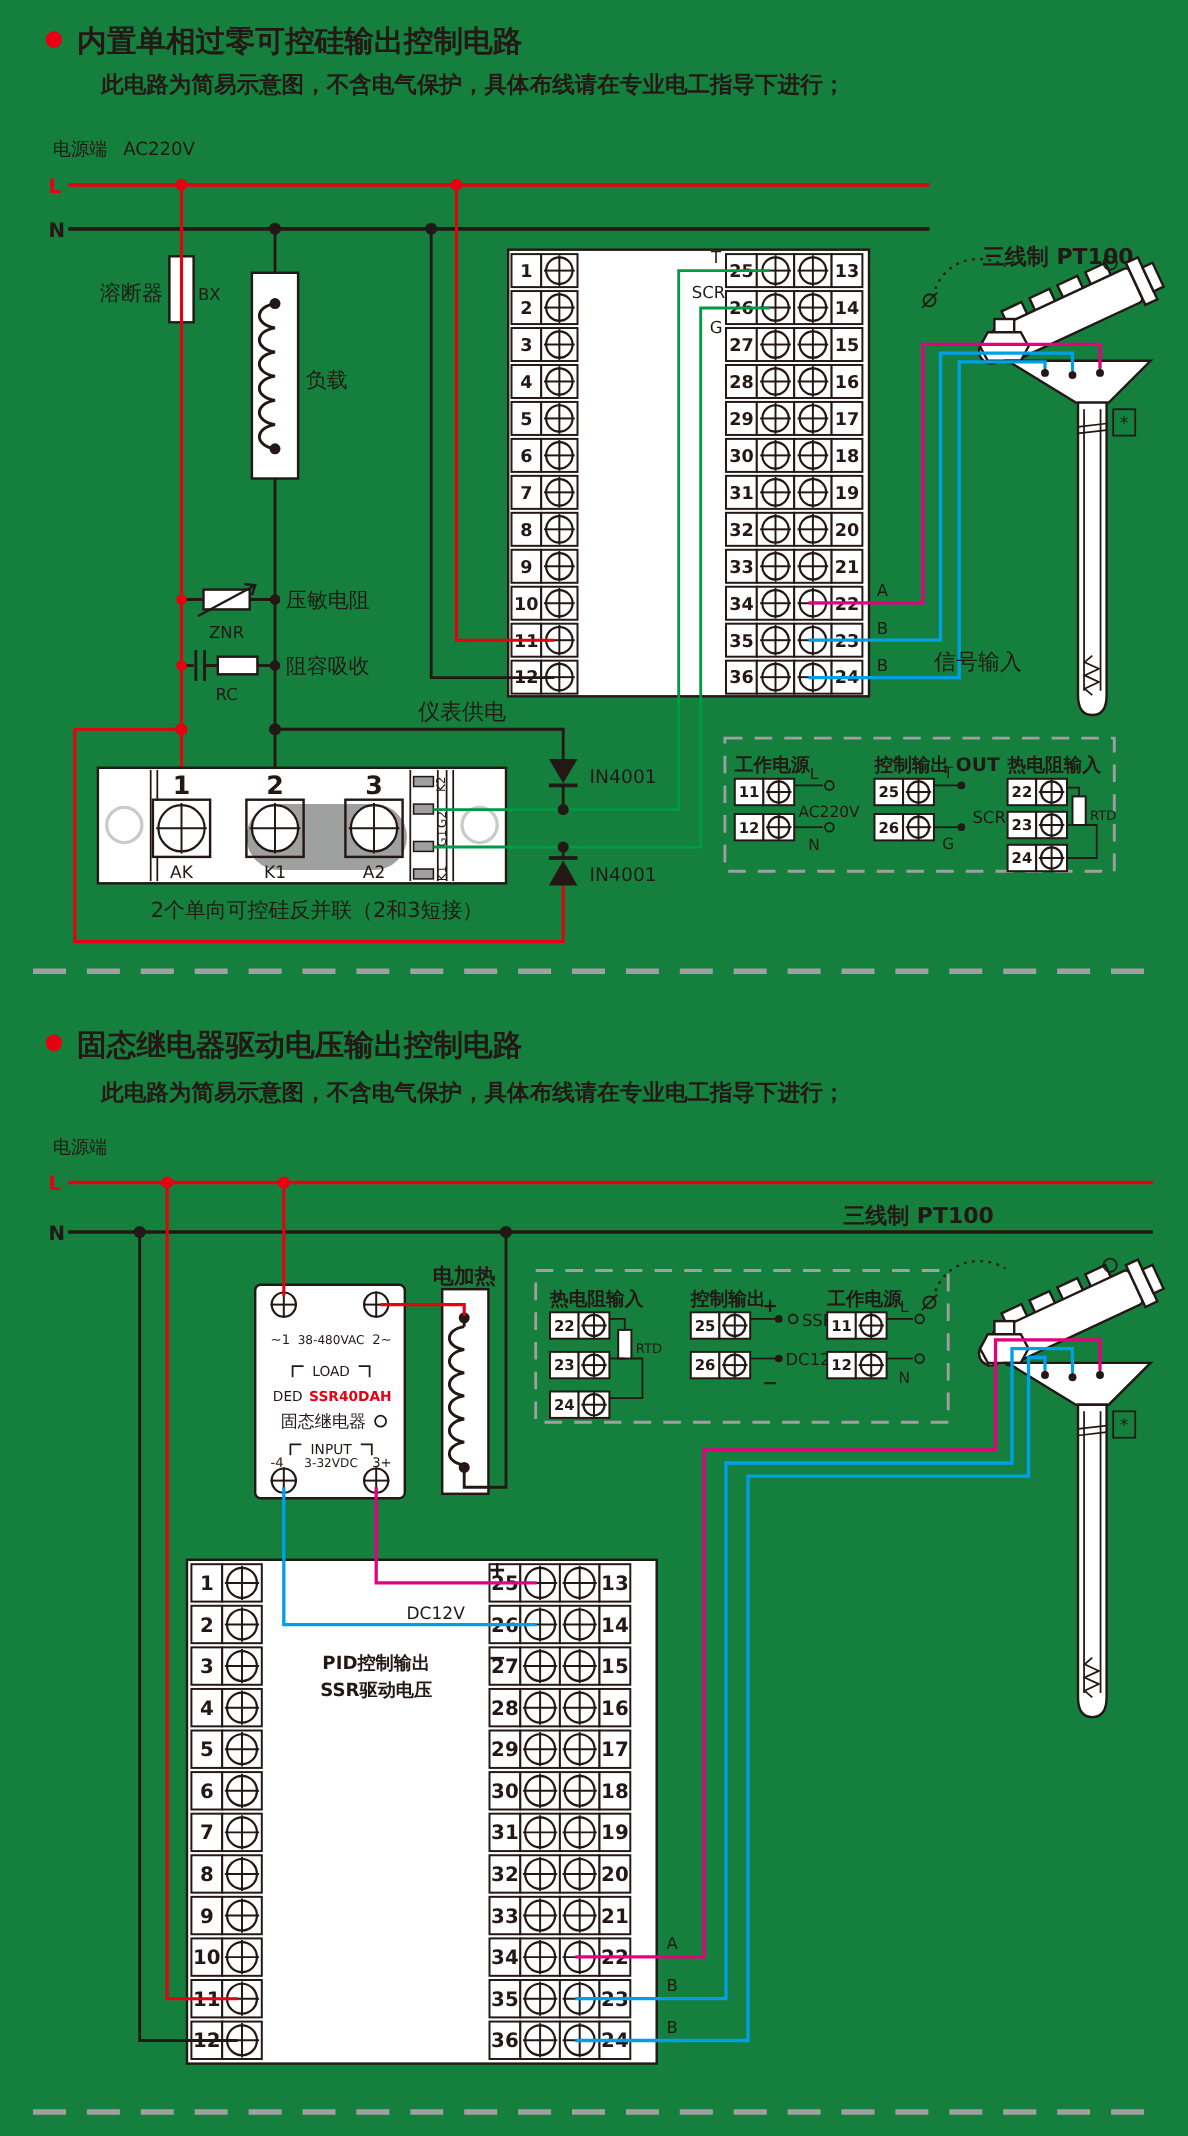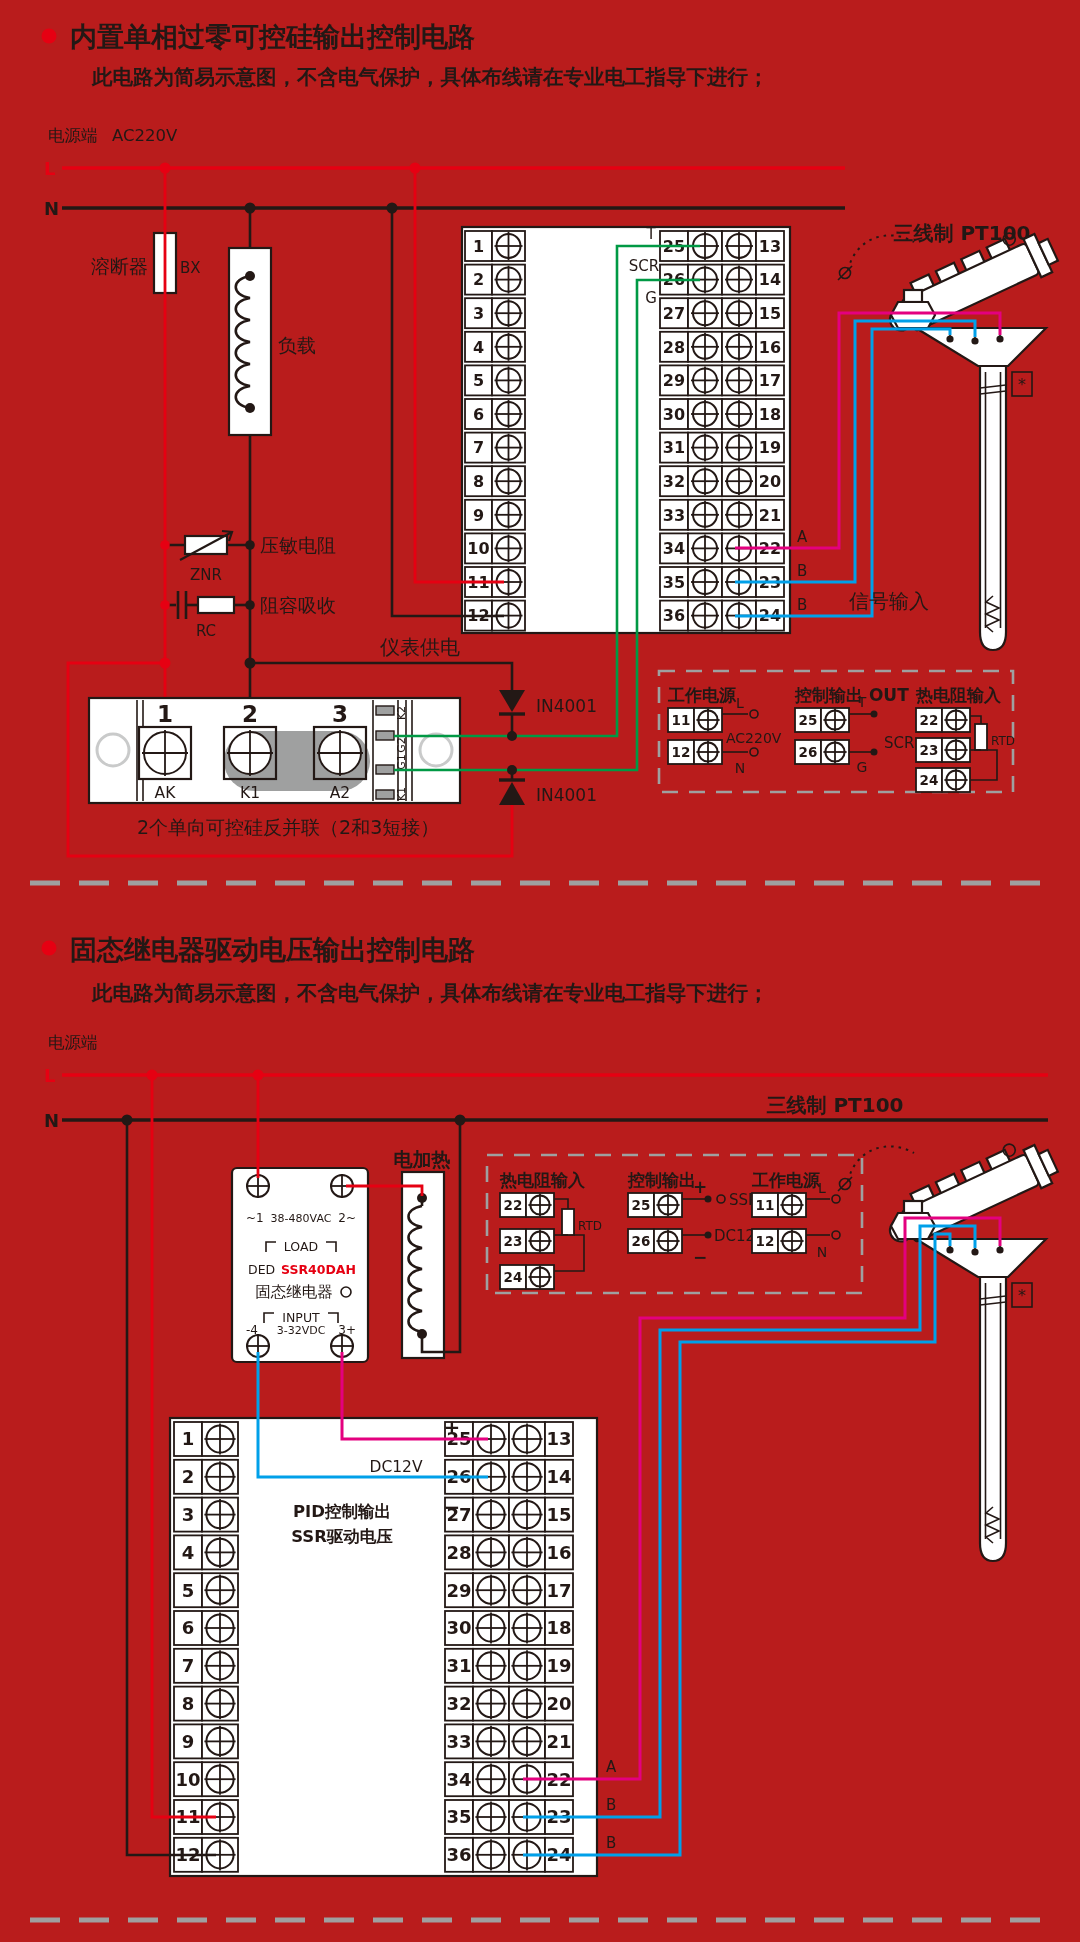--- a/index.html
+++ b/index.html
@@ -1,16 +1,16 @@
 <!DOCTYPE html>
 <html><head>
 <meta charset="utf-8">
 <style>
   html,body{margin:0;padding:0;background:#fff;}
-  .page{position:relative;width:1080px;height:1942px;background:#b91c1c;overflow:hidden;}
+  .page{position:relative;width:1080px;height:1942px;background:#15803d;overflow:hidden;}
   svg{display:block;}
   text{font-family:"DejaVu Sans","Liberation Sans",sans-serif;fill:#231815;}
   .bold{font-weight:bold;}
   .red-t{fill:#e60012;}
   .w-dark{stroke:#231815;stroke-width:2.6;fill:none;}
   .w-red{stroke:#e60012;stroke-width:2.8;fill:none;}
   .w-green{stroke:#009944;stroke-width:2.6;fill:none;}
   .w-mag{stroke:#e4007f;stroke-width:3;fill:none;}
   .w-cyan{stroke:#00a0e9;stroke-width:3;fill:none;}
   .bus{stroke-width:3.4;}

